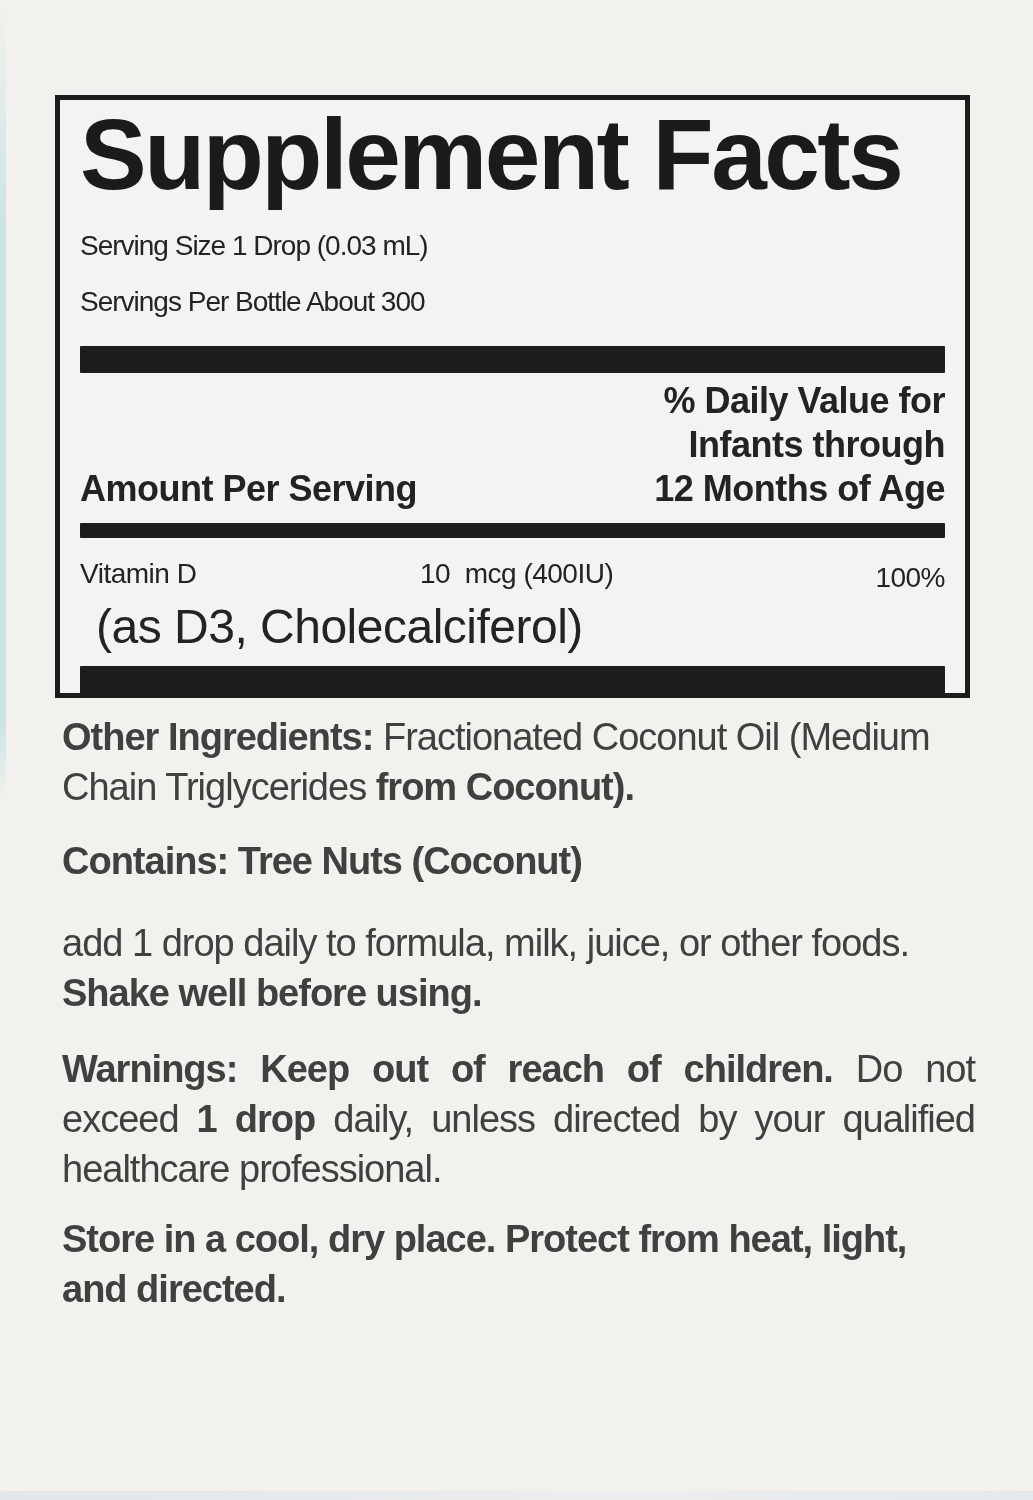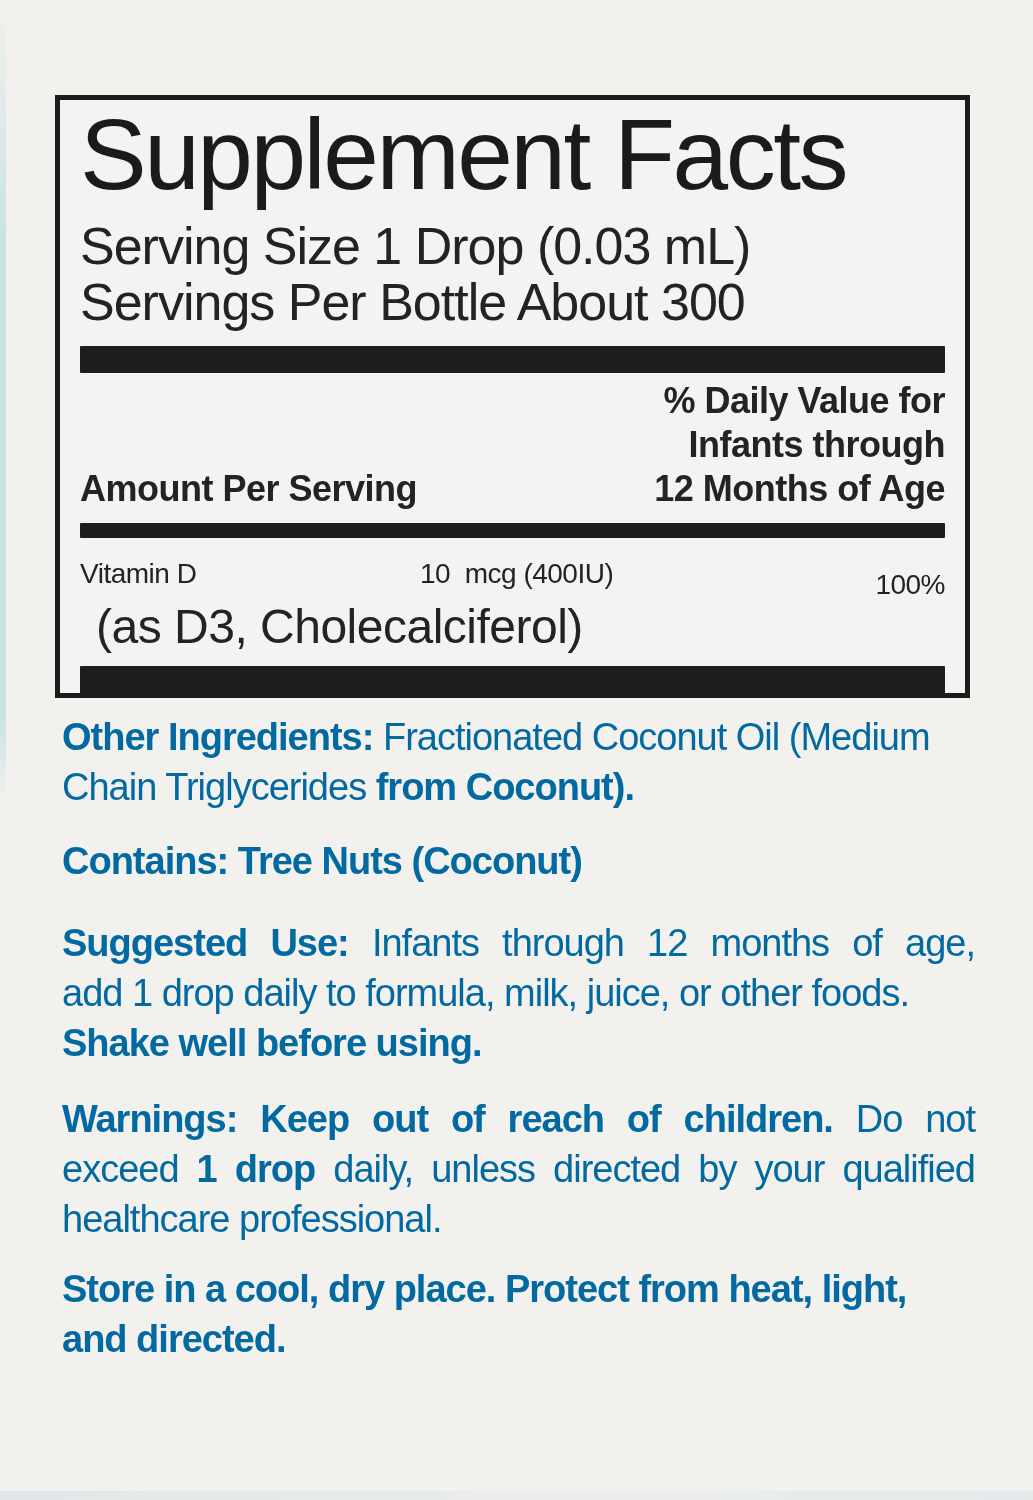--- a/index.html
+++ b/index.html
@@ -29,28 +29,28 @@
     width:915px;height:603px;
     box-sizing:border-box;
     border:5px solid #1c1c1c;
     background:#f4f3f1;
     padding:0 20px;
     overflow:hidden;
   }
   .title{
     margin:4px 0 0 0;
     font-size:100px;
-    font-weight:400;
+    font-weight:700;
     letter-spacing:-2.5px;
     line-height:1.0;
     color:#1b1b1b;
     white-space:nowrap;
   }
   .serving{
-    font-size:52px;
+    font-size:28px;
     letter-spacing:-1px;
     line-height:56px;
     white-space:nowrap;
   }
   .serving.first{margin-top:14px;}
   .bar{background:#1d1d1d;border-radius:1px;}
   .bar.t1{height:27px;margin-top:16px;}
   .bar.thin{height:15px;margin-top:12px;}
   .bar.t2{height:29px;margin-top:14px;}
   .hdr-row{
@@ -59,31 +59,31 @@
     font-size:36px;font-weight:700;letter-spacing:-0.5px;
   }
   .amt-hdr{line-height:44px;margin-top:6px;}
   .dv-hdr{text-align:right;line-height:44px;}
   .nrow{
     margin-top:10px;position:relative;
     font-size:28px;letter-spacing:-0.5px;line-height:52px;
     white-space:nowrap;
   }
   .n-amt{position:absolute;left:340px;top:0;white-space:pre;}
-  .n-dv{position:absolute;right:0;top:11px;text-align:center;}
+  .n-dv{position:absolute;right:0;top:4px;text-align:center;}
   .nsub{
     font-size:48px;letter-spacing:-0.5px;line-height:50px;
     padding-left:16px;margin-top:2px;white-space:nowrap;
   }
 
   
   .info{
     position:absolute;left:62px;right:58px;top:712px;
     font-size:38px;letter-spacing:-1px;line-height:50px;
-    color:#0369a1;
+    color:#404040;
   }
   .para{margin:0;}
   .para.contains{margin-top:24px;}
   .para.suggested{margin-top:32px;}
   .para.warnings{margin-top:26px;}
   .para.storage{margin-top:20px;}
   .line{display:block;}
   .nw{white-space:nowrap;}
   .jl{text-align:justify;text-align-last:justify;}
   b{font-weight:700;}
@@ -130,21 +130,20 @@
     <p class="para oi">
       <span class="line nw"><b>Other Ingredients:</b><span> Fractionated Coconut Oil (Medium</span></span>
       <span class="line nw"><span>Chain Triglycerides </span><b>from Coconut).</b></span>
     </p>
 
     <p class="para contains">
       <span class="line nw"><b>Contains: Tree Nuts (Coconut)</b></span>
     </p>
 
     <p class="para suggested">
-      <span class="line jl"><b>Suggested Use:</b><span> Infants through 12 months of age,</span></span>
       <span class="line nw"><span>add 1 drop daily to formula, milk, juice, or other foods.</span></span>
       <span class="line"><b>Shake well before using.</b></span>
     </p>
 
     <p class="para warnings">
       <span class="line jl"><b>Warnings: Keep out of reach of children.</b><span> Do not</span></span>
       <span class="line jl"><span>exceed </span><b>1 drop</b><span> daily, unless directed by your qualified</span></span>
       <span class="line"><span>healthcare professional.</span></span>
     </p>
 

